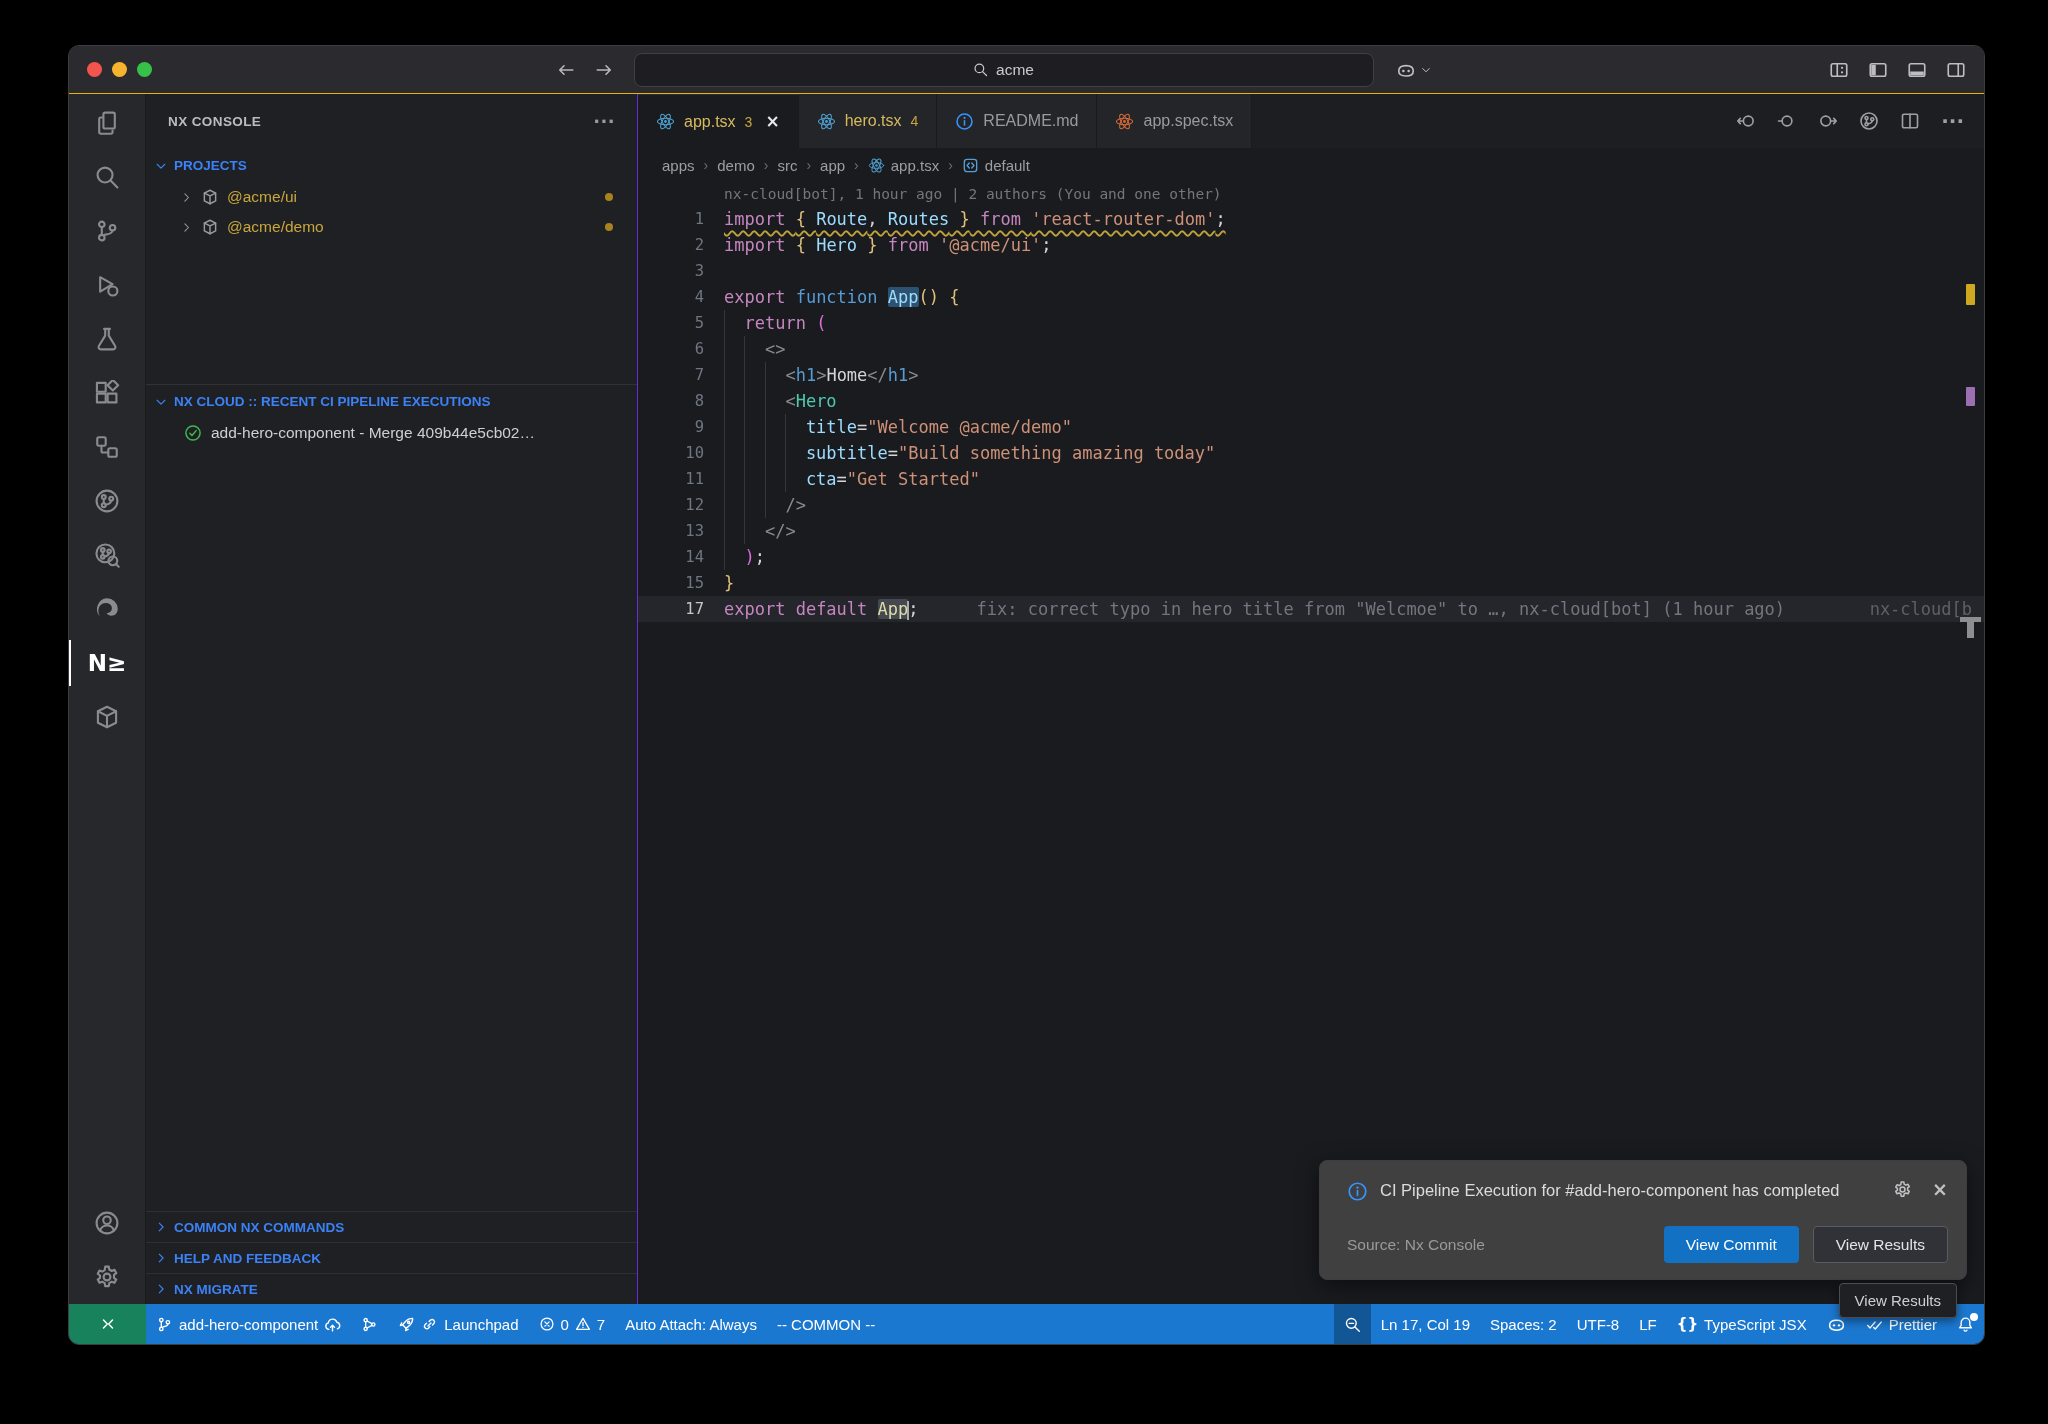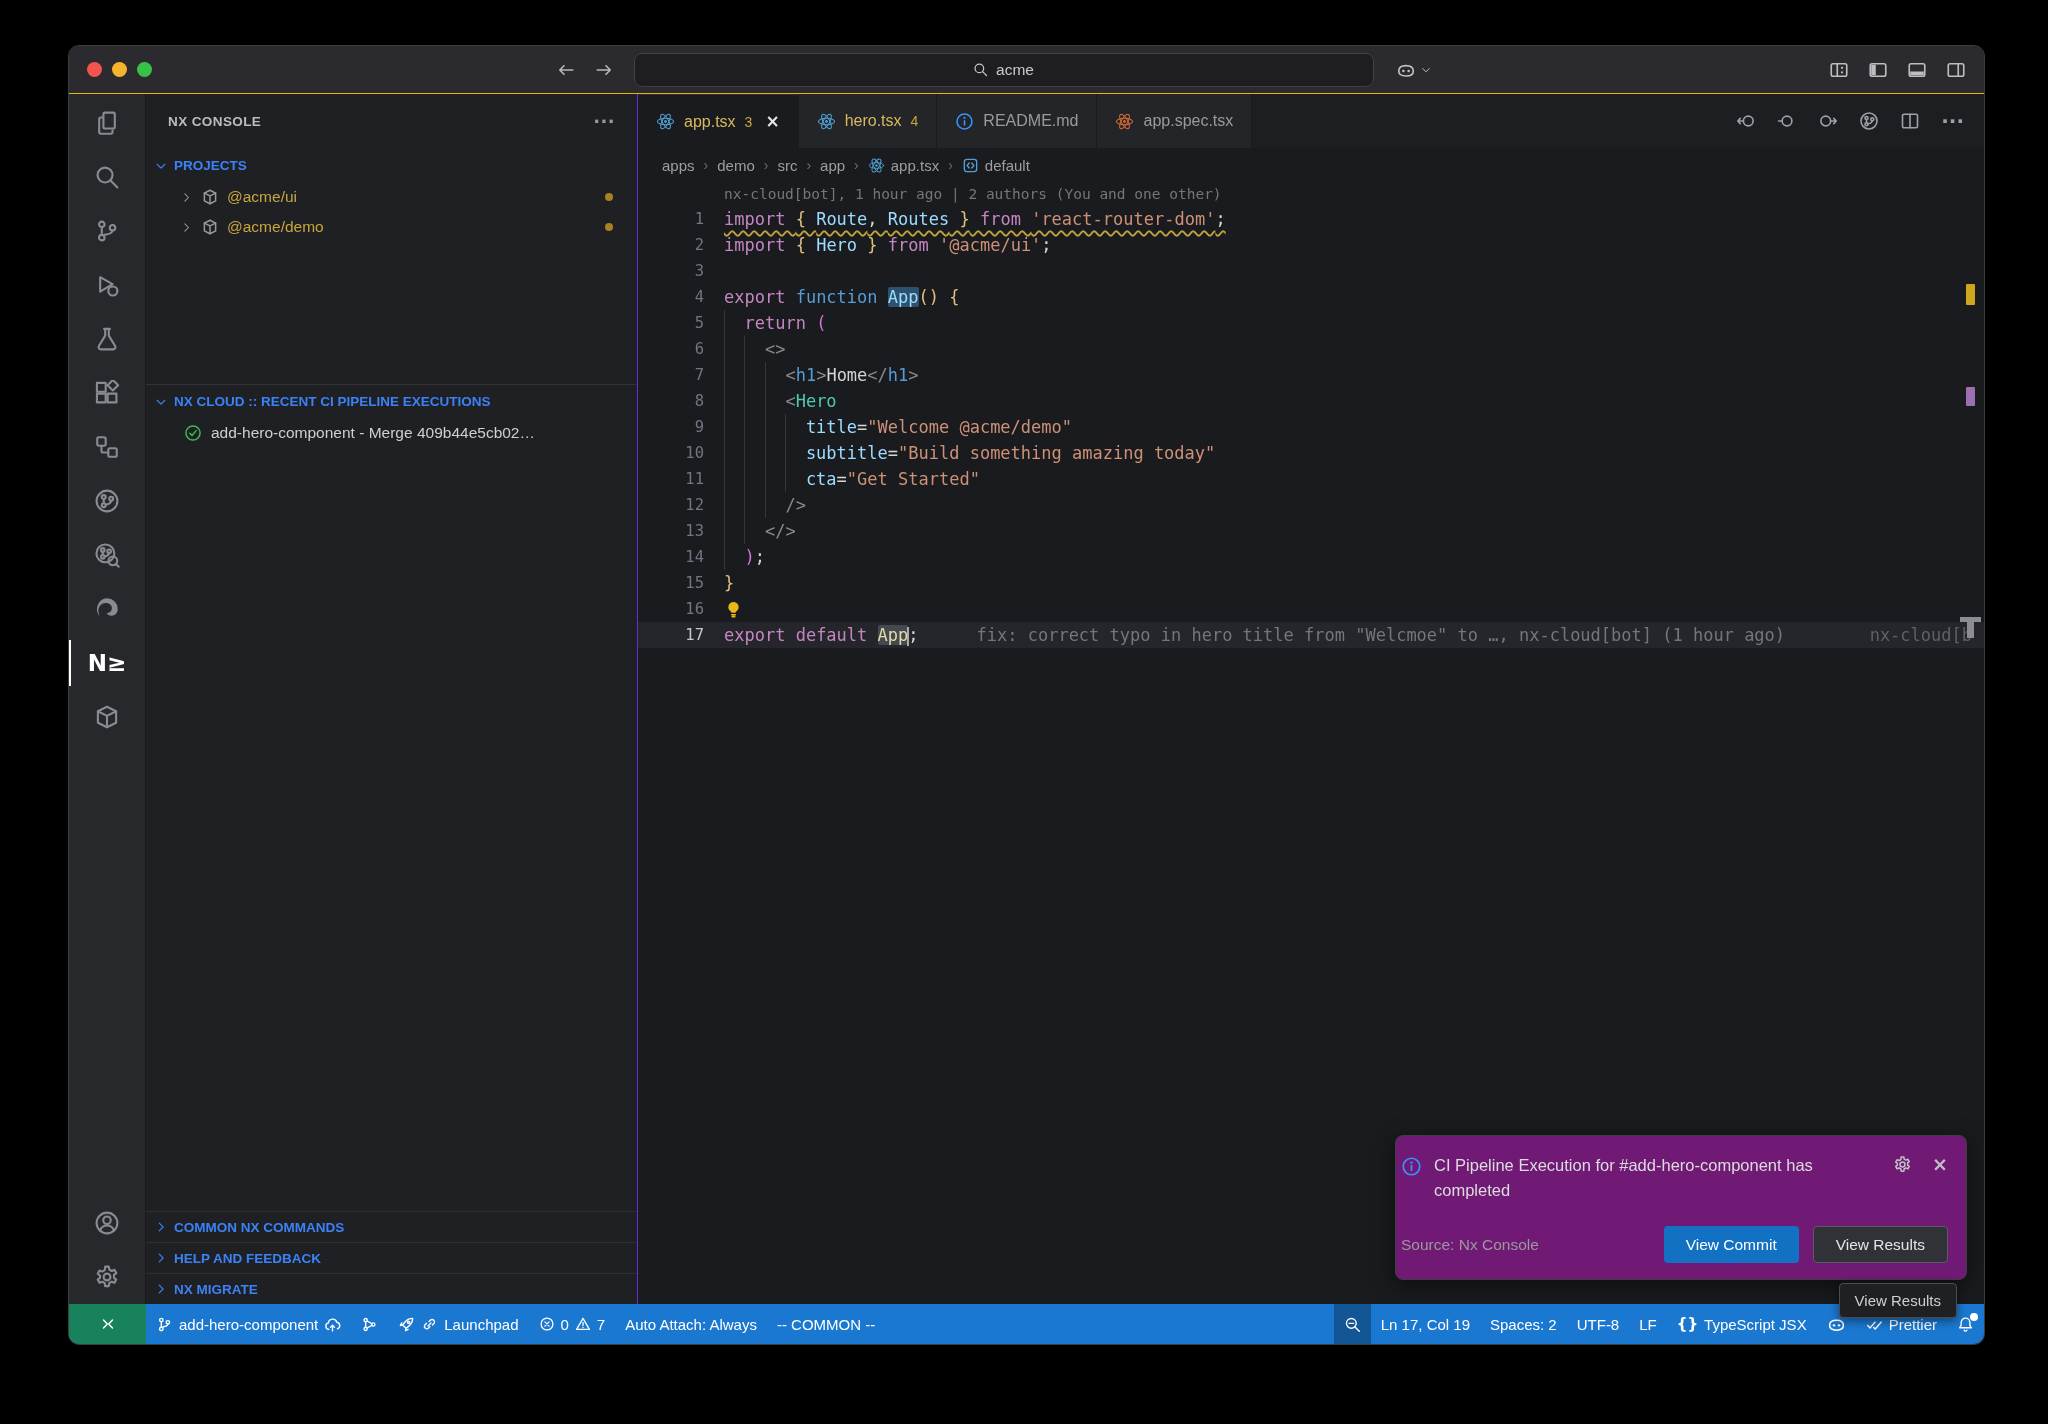--- a/index.html
+++ b/index.html
@@ -75,21 +75,21 @@
   .inline-blame{color:#73767C;margin-left:58px}
   .overflow-blame{position:absolute;right:12px;color:#5e6065;font-family:"DejaVu Sans Mono",monospace}
   .ruler{position:absolute;top:0;right:0;width:28px;bottom:0;pointer-events:none}
   .mk{position:absolute;right:9px;width:9px;border-radius:1px}
   .mk.warn{background:#CFA61F;height:21px;top:102px}
   .mk.mod{background:#9B6FB0;height:19px;top:205px}
   .mk-t-bar{position:absolute;right:3px;width:21px;height:5px;background:#8E8E92;top:435px}
   .mk-t-stem{position:absolute;right:10px;width:7px;height:16px;background:#8E8E92;top:440px}
 
   
-  .notification{position:absolute;right:17px;bottom:64px;width:572px;background:#701a75;border:1px solid #3d3d42;border-radius:8px;padding:17px 18px 16px 5px;box-shadow:0 6px 22px rgba(0,0,0,.5);z-index:30}
+  .notification{position:absolute;right:17px;bottom:64px;width:648px;background:#404040;border:1px solid #3d3d42;border-radius:8px;padding:17px 18px 16px 27px;box-shadow:0 6px 22px rgba(0,0,0,.5);z-index:30}
   .notif-top{display:flex;align-items:flex-start;gap:12px}
   .notif-msg{flex:1;color:#DCDCDE;font-size:16.5px;line-height:1.55;padding-right:30px}
   .notif-icons{display:flex;gap:20px;color:#c0c0c4;padding-top:2px}
   .notif-bottom{display:flex;align-items:center;margin-top:22px}
   .notif-source{color:#9a9a9e;font-size:15.5px}
   .notif-btns{margin-left:auto;display:flex;gap:14px}
   .btn{height:37px;display:flex;align-items:center;padding:0 22px;font-size:15.5px;border-radius:4px;cursor:pointer}
   .btn.primary{background:#1371C3;color:#fff}
   .btn.secondary{background:#313237;color:#E4E4E6;border:1px solid #5A5C61}
   .tooltip{position:absolute;right:27px;bottom:26px;background:#1F2024;border:1px solid #4b4b50;border-radius:4px;padding:8px 15px;color:#CFCFD3;font-size:15px;z-index:40;box-shadow:0 3px 10px rgba(0,0,0,.45)}
@@ -601,27 +601,20 @@
               <span class="lcontent"><span class="ind"></span><span class="ind"></span><span><span class="tk-tag">&lt;/&gt;</span></span></span>
             </div>
             <div class="row">
               <span class="lnum">14</span>
               <span class="lcontent"><span class="ind"></span><span><span class="tk-pink">)</span><span class="tk-txt">;</span></span></span>
             </div>
             <div class="row">
               <span class="lnum">15</span>
               <span class="lcontent"><span><span class="tk-gold">}</span></span></span>
             </div>
-            <div class="row">
-              <span class="lnum">16</span>
-              <span class="lcontent"><span class="icon"><svg width="19" height="19" viewBox="0 0 16 16" fill="none" stroke="currentColor" stroke-width="1.3" stroke-linecap="round" stroke-linejoin="round">
-                    <path fill="#E9B817" stroke="none" d="M8 1.6a4.3 4.3 0 0 1 2.5 7.8c-.5.4-.8.9-.8 1.4H6.3c0-.5-.3-1-.8-1.4A4.3 4.3 0 0 1 8 1.6z"></path>
-                    <path stroke="#E9B817" d="M6.5 12.4h3M6.9 14h2.2"></path>
-                  </svg></span><span></span></span>
-            </div>
             <div class="row current">
               <span class="lnum">17</span>
               <span class="overflow-blame">nx-cloud[b</span>
               <span class="lcontent"><span><span class="tk-kw">export </span><span class="tk-kw">default </span><span class="tk-sel2">App</span><span class="caret"></span><span class="tk-txt">;</span></span><span class="inline-blame">fix: correct typo in hero title from "Welcmoe" to …, nx-cloud[bot] (1 hour ago)</span></span>
             </div>
           </div>
         <div class="ruler">
           <div class="mk warn"></div>
           <div class="mk mod"></div>
           <div class="mk-t-bar"></div>

